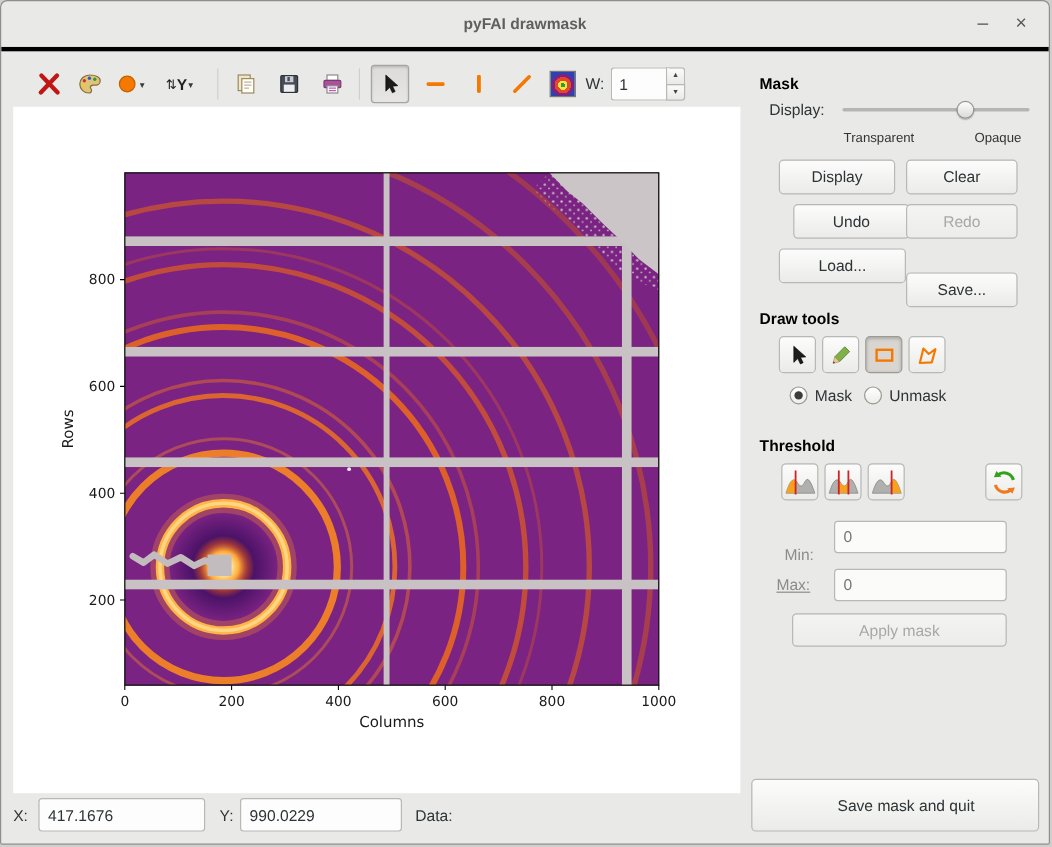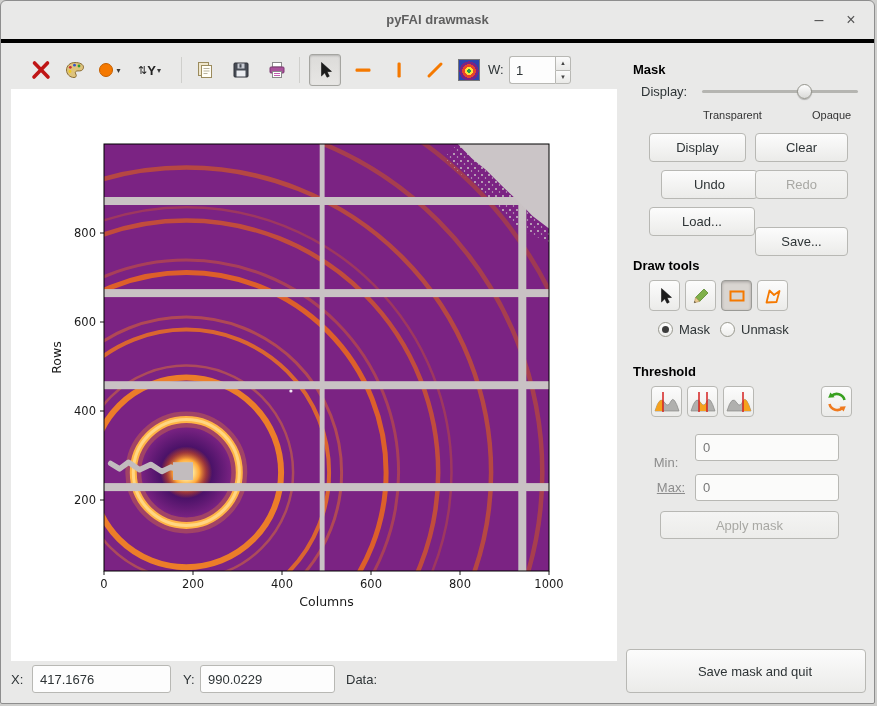--- a/index.html
+++ b/index.html
@@ -321,21 +321,21 @@
   <button class="toolbtn" style="left:820px;top:385px;">
     <svg width="24" height="24" viewBox="0 0 24 24">
       <path d="M19.5 10 A8 8 0 0 0 6.2 6.2" fill="none" stroke="#38a01f" stroke-width="2.6"></path>
       <polygon points="3.2,7.8 9.6,7.2 5.4,2.6" fill="#38a01f"></polygon>
       <path d="M4.5 14 A8 8 0 0 0 17.8 17.8" fill="none" stroke="#ef7a1f" stroke-width="2.6"></path>
       <polygon points="20.8,16.2 14.4,16.8 18.6,21.4" fill="#ef7a1f"></polygon>
     </svg>
   </button>
   <span class="lbl dim" style="left:646px;top:454px;width:38px;text-align:center;display:inline-block;">Min:</span>
   <input class="field dim" style="left: 694px; top: 433px; width: 144px; height: 27px;" value="0">
-  <span class="lbl dim" style="left:646px;top:479px;width:38px;text-align:right;display:inline-block;text-decoration:underline;">Max:</span>
+  <span class="lbl dim" style="left:646px;top:479px;width:38px;display:inline-block;text-decoration:underline;">Max:</span>
   <input class="field dim" style="left: 694px; top: 473px; width: 144px; height: 27px;" value="0">
   <button class="btn disabled" style="left:659px;top:510px;width:179px;height:28px;">Apply mask</button>
 
   <button class="btn" style="left:625px;top:648px;width:240px;height:44px;padding-left:18px;">Save mask and quit</button>
 
   <span class="statuslbl" style="left:10px;">X:</span>
   <input class="field" style="left: 31px; top: 664px; width: 139px; height: 28px;" value="417.1676">
   <span class="statuslbl" style="left:182px;">Y:</span>
   <input class="field" style="left: 199px; top: 664px; width: 135px; height: 28px;" value="990.0229">
   <span class="statuslbl" style="left:345px;">Data:</span>

